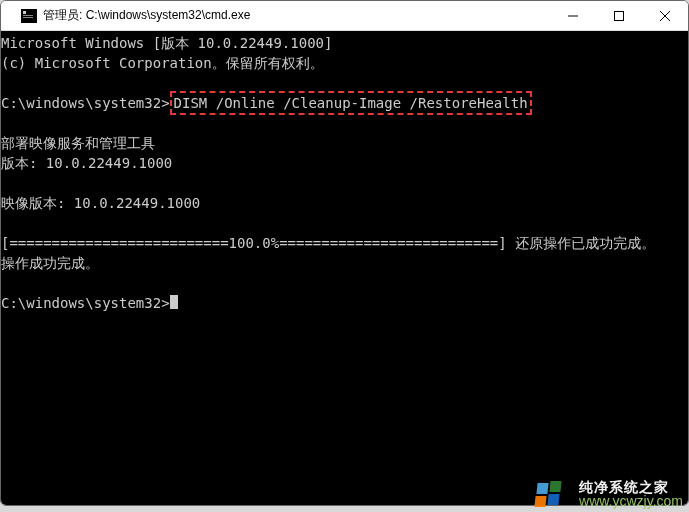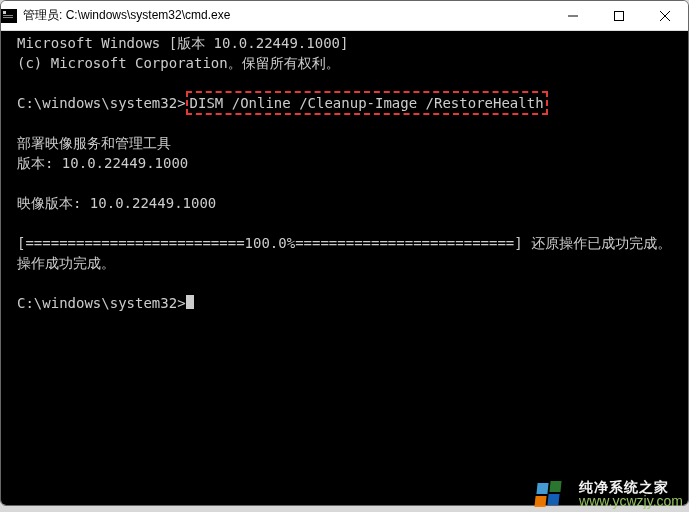--- a/index.html
+++ b/index.html
@@ -22,21 +22,21 @@
   border-radius: 6px;
   overflow: hidden;
   display: flex;
   flex-direction: column;
 }
 .titlebar {
   height: 30px;
   background: #fff;
   display: flex;
   align-items: center;
-  padding-left: 0;
+  padding-left: 20px;
   border-bottom: 1px solid #ddd;
 }
 .titlebar .icon {
   width: 16px;
   height: 14px;
   background: #000;
   margin-right: 6px;
   position: relative;
 }
 .titlebar .icon::before {
@@ -73,21 +73,21 @@
   color: #000;
 }
 .titlebar .winbtn svg { width: 10px; height: 10px; }
 .terminal {
   flex: 1;
   background: #000;
   color: #ccc;
   font-family: "NSimSun", "SimSun", "Consolas", monospace;
   font-size: 14px;
   line-height: 20px;
-  padding: 2px 16px;
+  padding: 2px 0;
   white-space: pre;
   position: relative;
 }
 .highlight-box {
   display: inline-block;
   border: 2px dashed #e53935;
   padding: 0 2px;
   margin: -2px 0;
 }
 .cursor {

